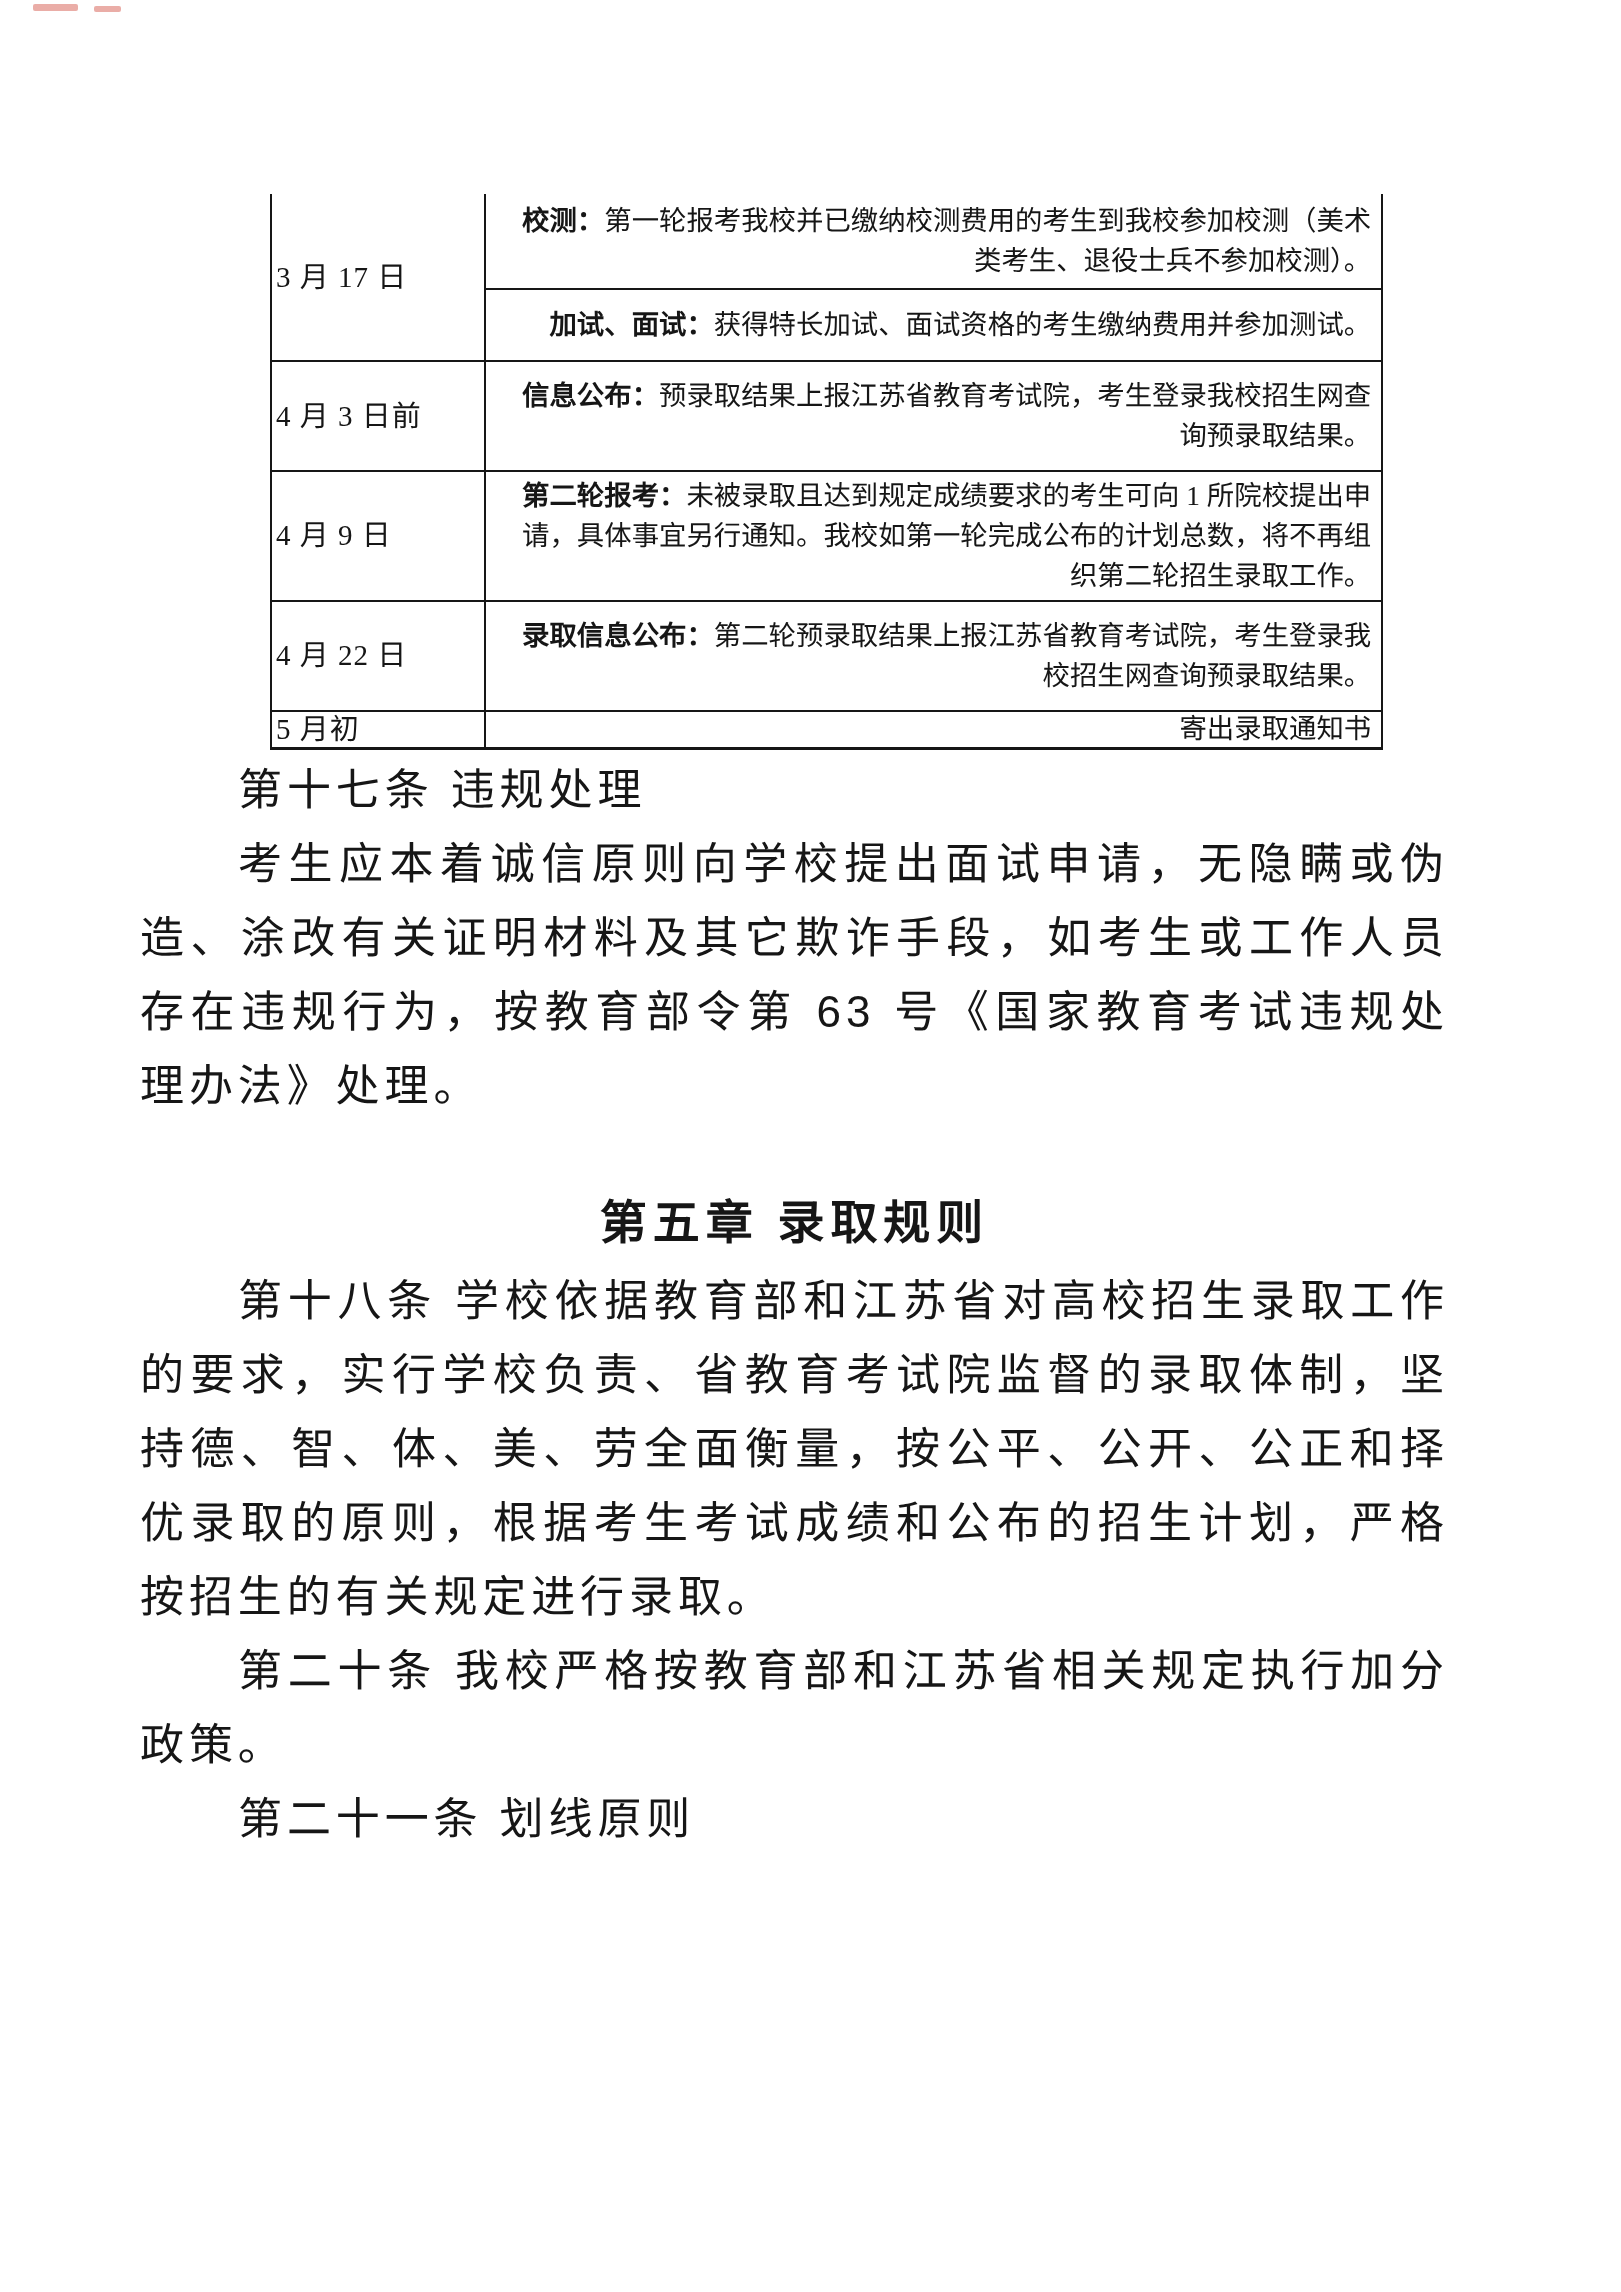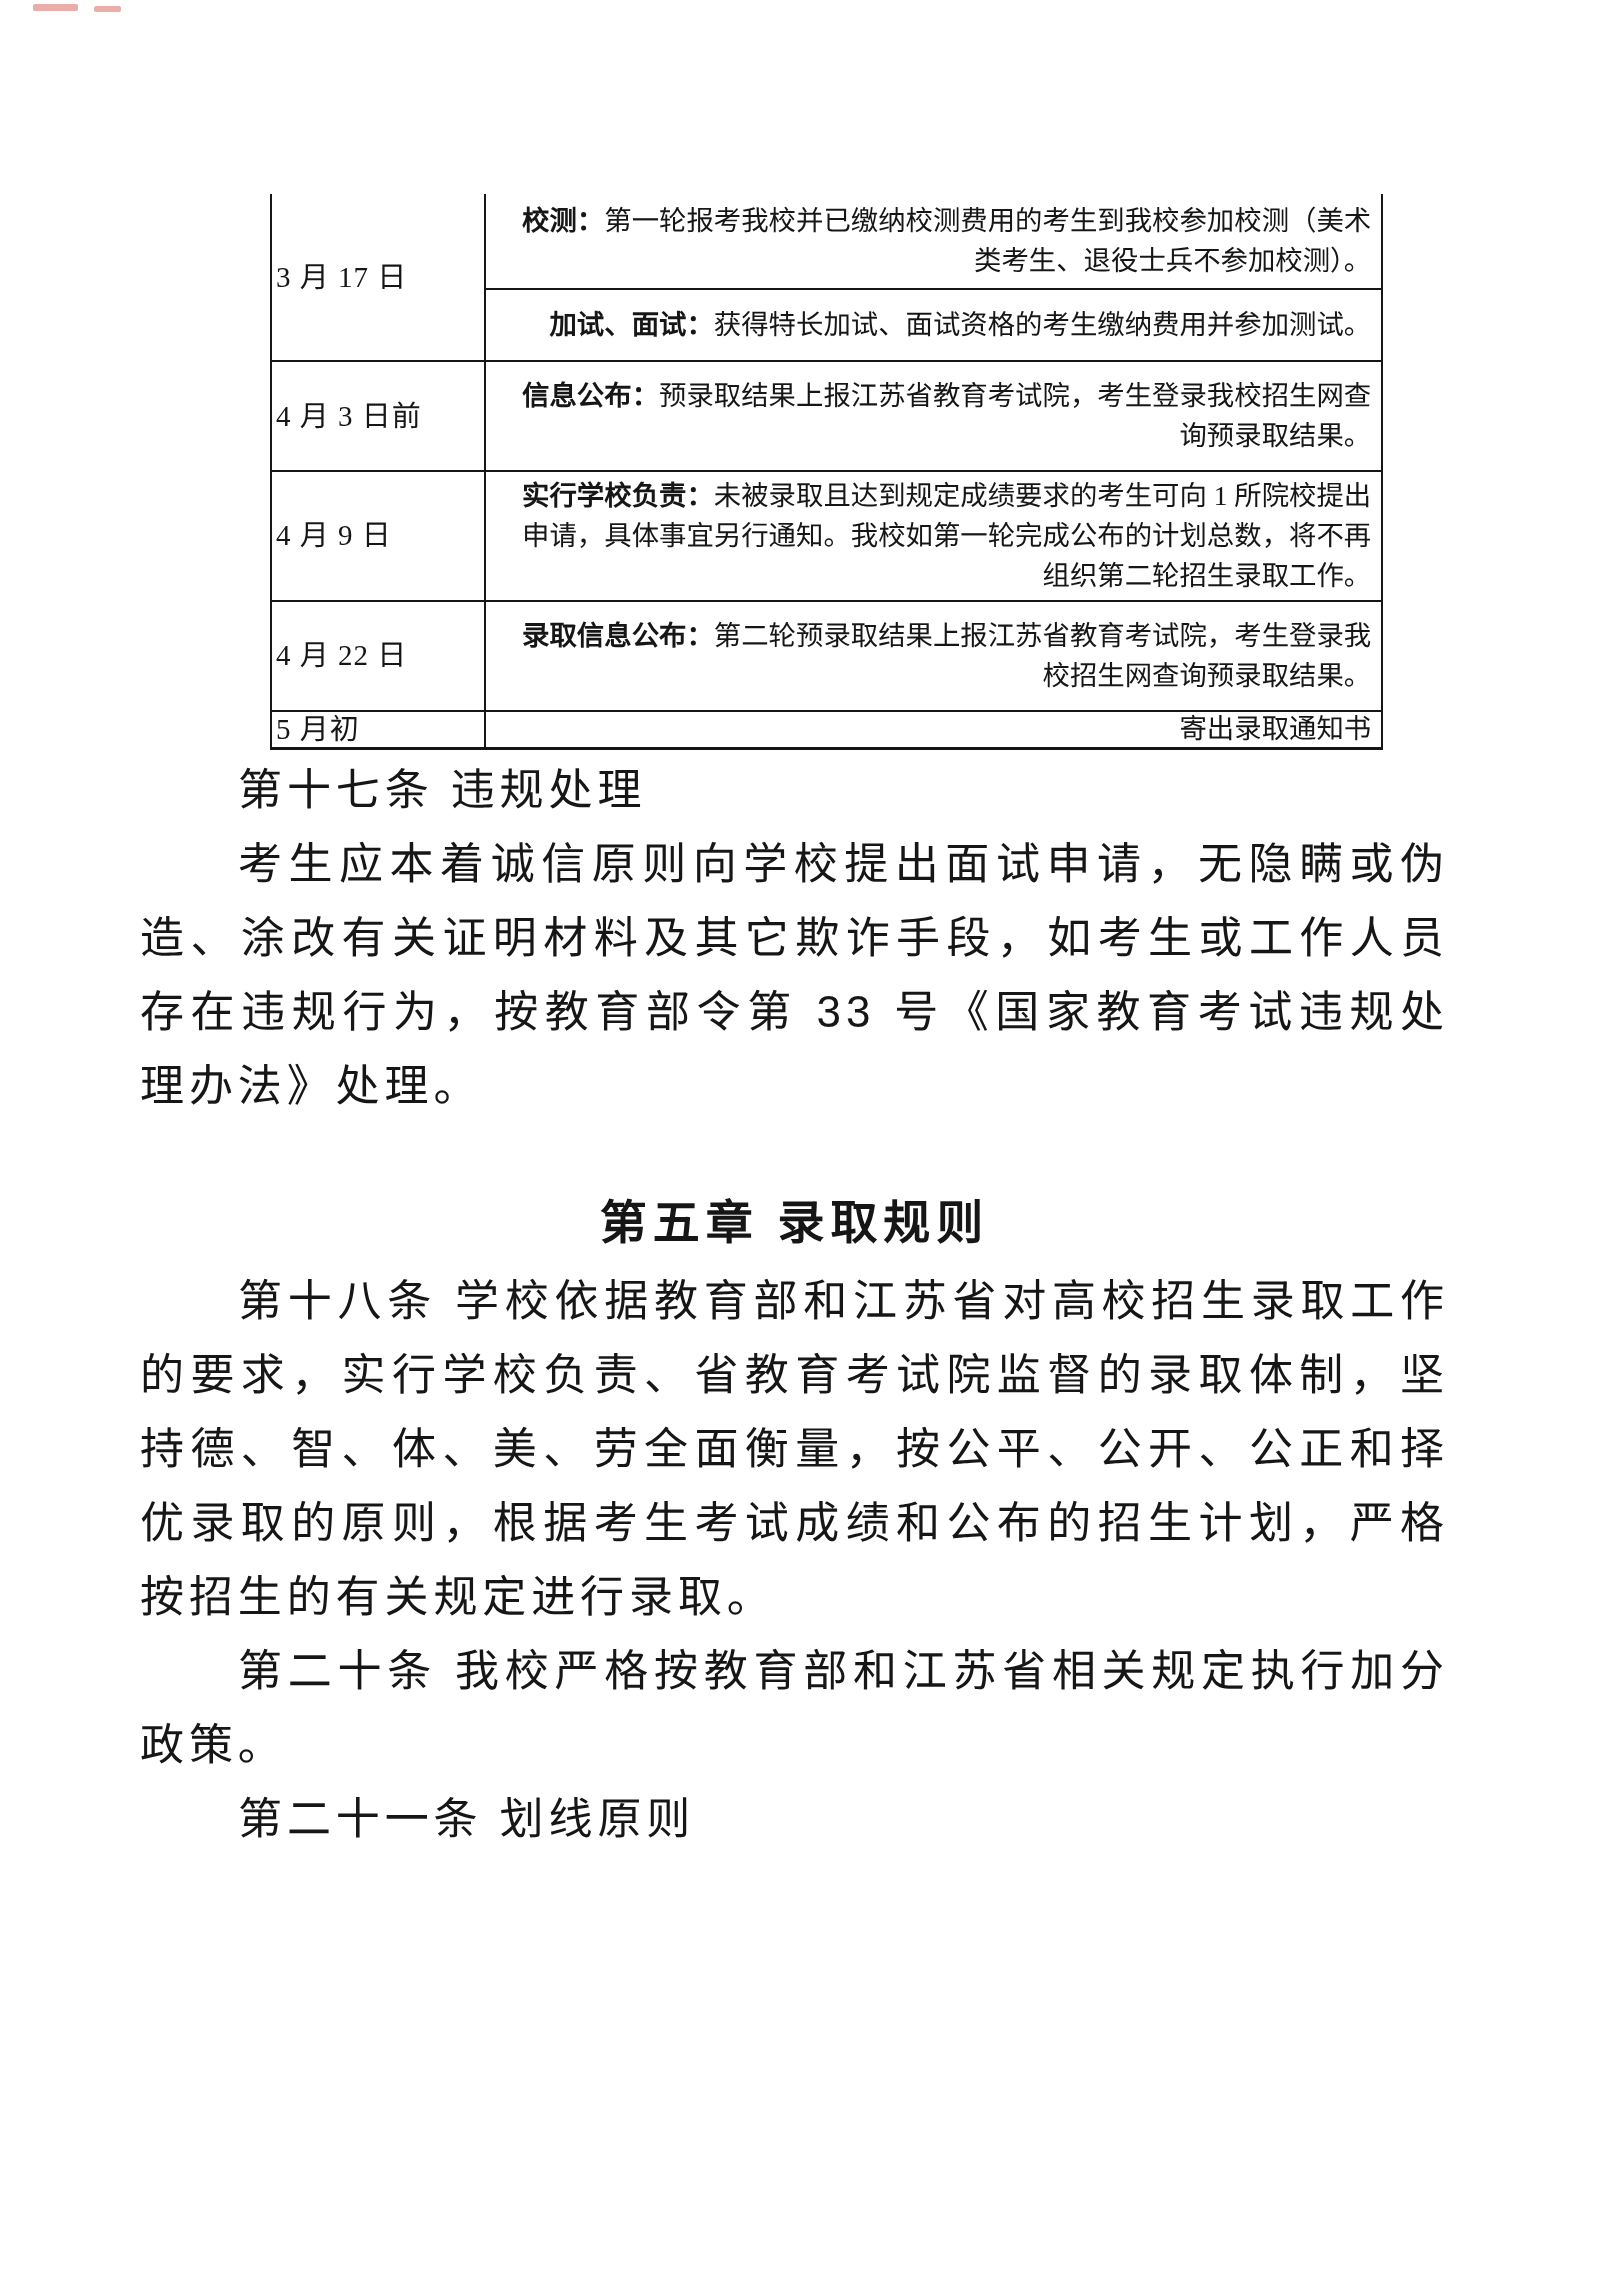--- a/index.html
+++ b/index.html
@@ -90,41 +90,41 @@
     </tr>
     <tr class="r2">
       <td class="date">4 月 3 日前</td>
       <td class="content">
         <span class="lbl">信息公布：</span><span>预录取结果上报江苏省教育考试院，考生登录我校招生网查询预录取结果。</span>
       </td>
     </tr>
     <tr class="r3">
       <td class="date">4 月 9 日</td>
       <td class="content">
-        <span class="lbl">实行学校负责：</span><span>未被录取且达到规定成绩要求的考生可向 1 所院校提出申请，具体事宜另行通知。我校如第一轮完成公布的计划总数，将不再组织第二轮招生录取工作。</span>
+        <span class="lbl">第二轮报考：</span><span>未被录取且达到规定成绩要求的考生可向 1 所院校提出申请，具体事宜另行通知。我校如第一轮完成公布的计划总数，将不再组织第二轮招生录取工作。</span>
       </td>
     </tr>
     <tr class="r4">
       <td class="date">4 月 22 日</td>
       <td class="content">
         <span class="lbl">录取信息公布：</span><span>第二轮预录取结果上报江苏省教育考试院，考生登录我校招生网查询预录取结果。</span>
       </td>
     </tr>
     <tr class="r5">
       <td class="date">5 月初</td>
       <td class="content">
         <span>寄出录取通知书</span>
       </td>
     </tr>
   </tbody>
     </table>
 
   <div class="bodyblock">
     <p>第十七条 违规处理</p>
-    <p>考生应本着诚信原则向学校提出面试申请，无隐瞒或伪造、涂改有关证明材料及其它欺诈手段，如考生或工作人员存在违规行为，按教育部令第 33 号《国家教育考试违规处理办法》处理。</p>
+    <p>考生应本着诚信原则向学校提出面试申请，无隐瞒或伪造、涂改有关证明材料及其它欺诈手段，如考生或工作人员存在违规行为，按教育部令第 63 号《国家教育考试违规处理办法》处理。</p>
     <p class="chapter">第五章 录取规则</p>
     <p>第十八条 学校依据教育部和江苏省对高校招生录取工作的要求，实行学校负责、省教育考试院监督的录取体制，坚持德、智、体、美、劳全面衡量，按公平、公开、公正和择优录取的原则，根据考生考试成绩和公布的招生计划，严格按招生的有关规定进行录取。</p>
     <p>第二十条 我校严格按教育部和江苏省相关规定执行加分政策。</p>
     <p>第二十一条 划线原则</p>
   </div>
 
 </div>
 
 
 </body></html>

